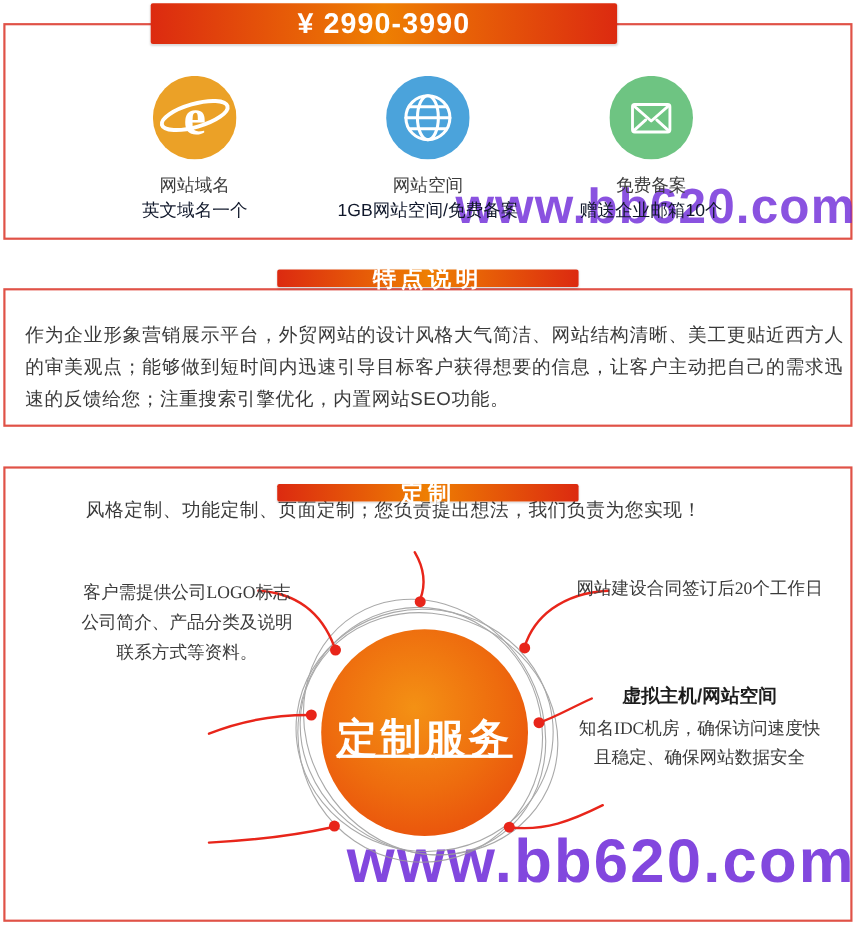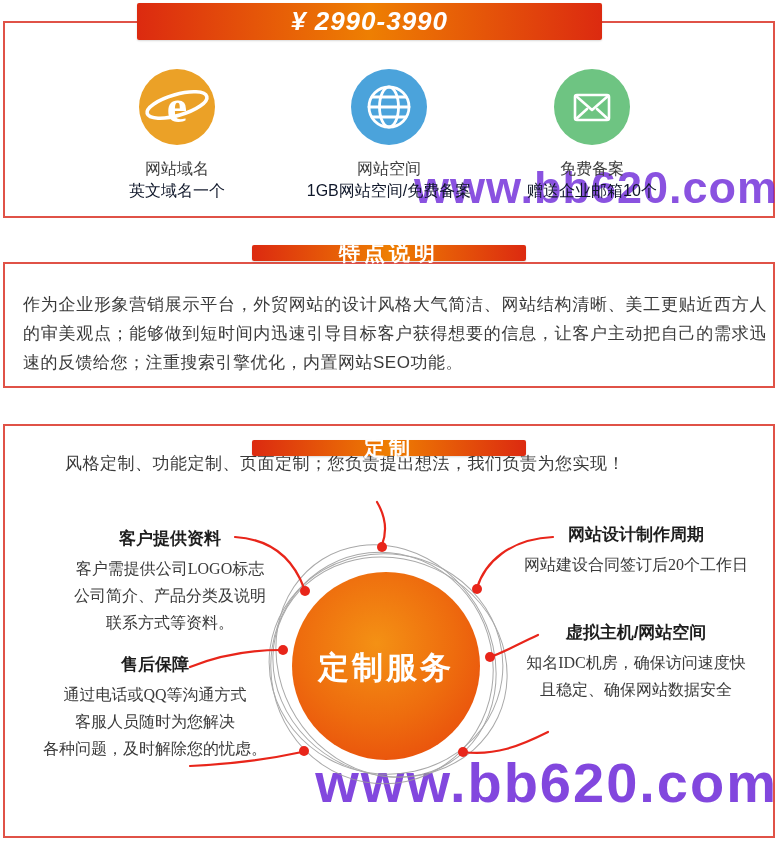--- a/index.html
+++ b/index.html
@@ -6,39 +6,39 @@
   .page{position:relative;width:778px;height:850px;background:#fff;overflow:hidden;
         font-family:"Liberation Sans","DejaVu Sans",sans-serif;color:#3a3a3a;}
   .panel{position:absolute;left:3px;width:768px;border:2px solid #e05247;background:#fff;}
   .panel1{top:21px;height:193px;}
   .panel2{top:262px;height:122px;}
   .panel3{top:424px;height:410px;}
   .banner{position:absolute;z-index:5;display:flex;align-items:center;justify-content:center;
           color:#fff;font-weight:bold;
           background:linear-gradient(90deg,#dc2a10 0%,#ee7f02 50%,#dc2a10 100%);
           border-radius:2px;box-shadow:0 1px 2px rgba(0,0,0,.15);}
-  .banner-price{left:137px;top:3px;width:465px;height:37px;font-size:26px;letter-spacing:1px;font-style:italic;}
+  .banner-price{left:137px;top:3px;width:424px;height:37px;font-size:26px;letter-spacing:1px;}
   .banner-sm{left:252px;width:274px;height:16px;font-size:21px;letter-spacing:4px;}
   .banner-feat{top:245px;}
   .banner-cust{top:408px;margin-top:32px;}
   .feature-col{position:absolute;top:69px;width:260px;text-align:center;z-index:2;}
   .feature-icon{display:inline-block;width:76px;height:76px;}
   .feature-title{margin-top:9px;font-size:16px;color:#3c3c3c;line-height:22px;}
   .feature-sub{font-size:16px;color:#0f172a;line-height:22px;}
   .watermark{position:absolute;left:0;right:0;text-align:right;font-weight:bold;
              color:#6d28d9;z-index:1;white-space:nowrap;user-select:none;}
   .wm1{top:162px;font-size:45px;letter-spacing:1px;opacity:.8;}
   .wm2{top:750px;font-size:56px;letter-spacing:2px;opacity:.85;}
   .feat-body{position:absolute;left:3px;top:290px;width:744px;padding:0 20px;
              font-size:17px;line-height:29px;text-align:justify;color:#3a3a3a;z-index:2;letter-spacing:.5px;}
   .cust-intro{position:absolute;left:0;top:452px;width:690px;text-align:center;
-              font-size:17px;color:#3a3a3a;z-index:3;letter-spacing:.5px;}
+              font-size:17px;color:#3a3a3a;z-index:3;letter-spacing:.5px;padding-left:13px;}
   .diagram-svg{position:absolute;left:0;top:424px;width:778px;height:414px;z-index:2;pointer-events:none;}
   .center-label{position:absolute;left:266px;top:647px;width:240px;text-align:center;
-                font-size:31px;font-weight:bold;color:#fff;letter-spacing:3px;z-index:3;}
+                font-size:37px;font-weight:bold;color:#fff;letter-spacing:3px;z-index:3;text-decoration:underline;}
   .callout{position:absolute;text-align:center;z-index:3;}
   .callout .c-title{font-size:17px;font-weight:bold;color:#1d1d1d;line-height:26px;margin-bottom:3px;}
   .callout .c-line{font-size:16px;color:#3a3a3a;line-height:27px;font-family:Liberation Serif, serif;}
   .co-0{left:30px;top:526px;width:280px;}
   .co-1{left:10px;top:652px;width:290px;}
   .co-2{left:498px;top:522px;width:276px;}
   .co-3{left:498px;top:620px;width:276px;}
 </style>
 </head>
 <body>
@@ -143,35 +143,27 @@
       <circle cx="304" cy="327" r="5"></circle>
       <circle cx="477" cy="165" r="5"></circle>
       <circle cx="490" cy="233" r="5"></circle>
       <circle cx="463" cy="328" r="5"></circle>
     </g>
   </svg>
 
   <div class="center-label">定制服务</div>
 
   <div class="callout co-0">
-    <div class="c-title">客户提供资料</div>
     <div class="c-line">客户需提供公司LOGO标志</div>
     <div class="c-line">公司简介、产品分类及说明</div>
     <div class="c-line">联系方式等资料。</div>
   </div>
 
-  <div class="callout co-1">
-    <div class="c-title">售后保障</div>
-    <div class="c-line">通过电话或QQ等沟通方式</div>
-    <div class="c-line">客服人员随时为您解决</div>
-    <div class="c-line">各种问题，及时解除您的忧虑。</div>
-  </div>
 
   <div class="callout co-2">
-    <div class="c-title">网站设计制作周期</div>
     <div class="c-line">网站建设合同签订后20个工作日</div>
   </div>
 
   <div class="callout co-3">
     <div class="c-title">虚拟主机/网站空间</div>
     <div class="c-line">知名IDC机房，确保访问速度快</div>
     <div class="c-line">且稳定、确保网站数据安全</div>
   </div>
 
 </div>

